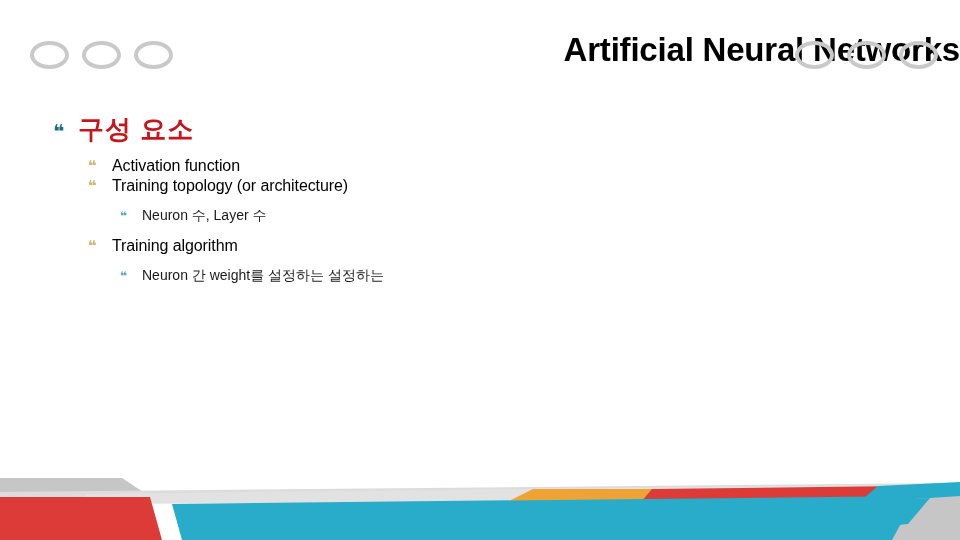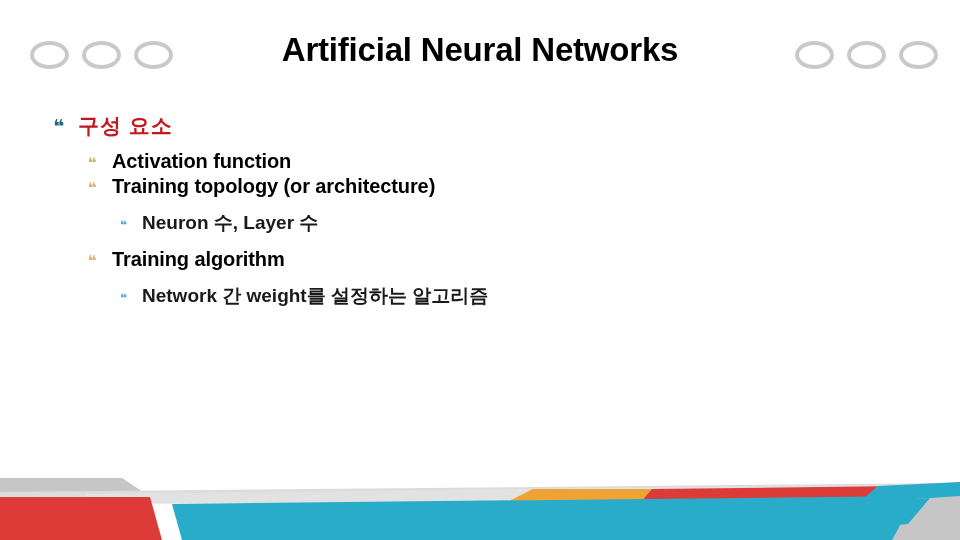--- a/index.html
+++ b/index.html
@@ -18,21 +18,21 @@
     height: 540px;
     background: #ffffff;
   }
 
   
   .slide-title {
     position: absolute;
     left: 0;
     top: 31px;
     width: 960px;
-    text-align: center;
+    text-align: right;
     font-size: 33px;
     font-weight: 600;
     color: #000000;
     letter-spacing: -0.2px;
     white-space: nowrap;
   }
 
   .deco-ring-group {
     position: absolute;
     top: 41px;
@@ -72,50 +72,50 @@
 
   
   .lvl1 { padding-left: 53px; margin-bottom: 8px; }
   .lvl1 .bullet-mark {
     color: #1f6b86;
     font-size: 19px;
     width: 25px;
   }
   .lvl1 .bullet-text {
     color: #C4161C;
-    font-size: 21px;
+    font-size: 26px;
     font-weight: 700;
     letter-spacing: 1px;
   }
 
   
   .lvl2 { padding-left: 88px; margin-bottom: 2px; }
   .lvl2 .bullet-mark {
     color: #D6B26A;
     font-size: 15px;
     width: 24px;
   }
   .lvl2 .bullet-text {
     color: #000000;
-    font-size: 20px;
-    font-weight: 700;
+    font-size: 16px;
+    font-weight: 400;
     letter-spacing: -0.1px;
   }
 
   
   .lvl3 { padding-left: 120px; margin-bottom: 2px; }
   .lvl3 .bullet-mark {
     color: #5BA8BE;
     font-size: 12px;
     width: 22px;
   }
   .lvl3 .bullet-text {
     color: #1a1a1a;
-    font-size: 19px;
-    font-weight: 700;
+    font-size: 14px;
+    font-weight: 400;
   }
 
   .gap-before { margin-top: 12px; }
   .gap-before-sm { margin-top: 10px; }
 
   
   .footer-deco {
     position: absolute;
     left: 0;
     bottom: 0;
@@ -166,21 +166,21 @@
       <span class="bullet-text" style="color: rgb(26, 26, 26);">Neuron 수, Layer 수</span>
     </div>
 
     <div class="bullet-row lvl2 gap-before">
       <span class="bullet-mark" style="color: rgb(214, 178, 106);">❝</span>
       <span class="bullet-text" style="color: rgb(0, 0, 0); text-align: center;">Training algorithm</span>
     </div>
 
     <div class="bullet-row lvl3 gap-before">
       <span class="bullet-mark" style="color: rgb(91, 168, 190);">❝</span>
-      <span class="bullet-text" style="color: rgb(26, 26, 26);">Network 간 weight를 설정하는 알고리즘</span>
+      <span class="bullet-text" style="color: rgb(26, 26, 26);">Neuron 간 weight를 설정하는 설정하는</span>
     </div>
 
   </div>
 
   <div class="footer-deco">
     <svg viewBox="0 0 960 70" preserveAspectRatio="none">
 
       <polygon points="0,8 122,8 143,22 0,22" fill="#C6C6C6"></polygon>
 
       <polygon points="0,22 960,13 960,30 0,32" fill="#DCDCDC"></polygon>

